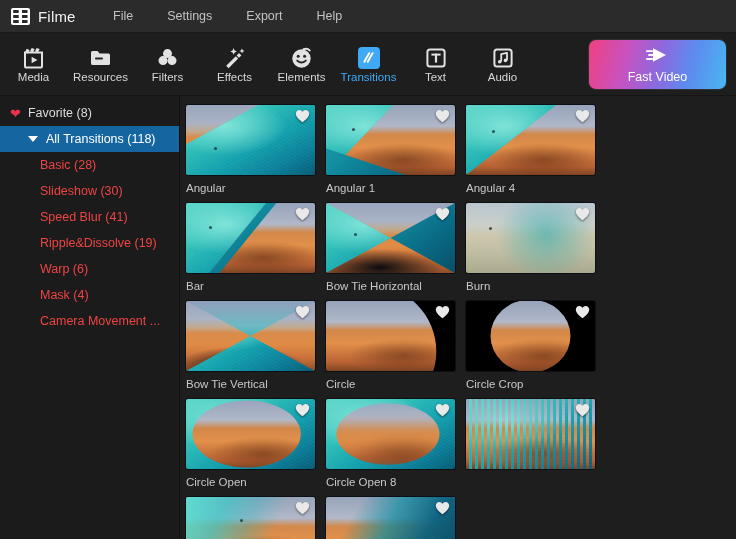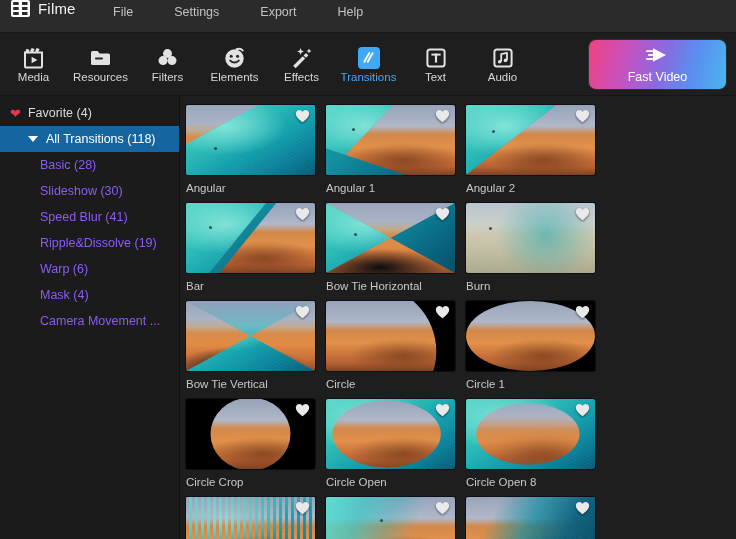--- a/index.html
+++ b/index.html
@@ -6,27 +6,27 @@
   html,body{
     width:736px; height:539px; overflow:hidden;
     background:#1c1c1c;
     font-family:"Liberation Sans", sans-serif;
     -webkit-font-smoothing:antialiased;
   }
   #app{ width:736px; height:539px; display:flex; flex-direction:column; background:#1e1e1e; }
 
   
   .titlebar{
-    height:33px; background:#2b2b2b; display:flex; align-items:flex-start;
+    height:33px; background:#2b2b2b; display:flex; align-items:center;
     flex:0 0 33px; border-bottom:1px solid #1a1a1a;
   }
   .brand{ display:flex; align-items:center; gap:8px; padding-left:11px; width:100px;}
   .brand-mark{ width:19px; height:17px; position:relative; }
   .brand-name{ color:#f2f2f2; font-size:15px; letter-spacing:.2px; }
-  .menu{ display:flex; align-items:center; gap:15px; }
+  .menu{ display:flex; align-items:center; gap:8px; }
   .menu-item{ color:#c2c2c2; font-size:12.5px; padding:5px 13px; border-radius:3px; }
 
   
   .toolbar{
     height:63px; flex:0 0 63px; background:#1e1e1e;
     display:flex; align-items:center; position:relative;
     border-bottom:1px solid #151515;
   }
   .tool{
     width:67px; display:flex; flex-direction:column; align-items:center;
@@ -57,21 +57,21 @@
   .sidebar{
     width:180px; flex:0 0 180px; background:#1b1b1b; padding-top:4px;
     border-right:1px solid #111; overflow:hidden;
   }
   .side-row{
     height:26px; display:flex; align-items:center; font-size:12.5px;
     color:#cfcfcf; padding-left:10px; gap:7px; position:relative;
   }
   .side-row.fav{ color:#dcdcdc; }
   .side-row.selected{ background:#1565a0; color:#ffffff;padding-left:28px; }
-  .side-row.child{ padding-left:40px; color:#8b5cf6; }
+  .side-row.child{ padding-left:40px; color:#ef4444; }
   .caret{
     width:0;height:0;border-left:5px solid transparent;border-right:5px solid transparent;
     border-top:6px solid #ffffff; margin-right:1px;
   }
   .heart-s{ color:#e8334a; font-size:13px; line-height:1; }
 
   
   .content{ flex:1 1 auto; background:#1e1e1e; overflow:hidden; padding:8px 0 0 5px; }
   .grid{ display:flex; flex-wrap:wrap; }
   .cell{ width:140px; margin:0 0 8px 0; }
@@ -180,41 +180,41 @@
           <circle cx="11.5" cy="6.6" r="4.5" fill="#e2e2e2"></circle>
           <circle cx="7" cy="13.6" r="4.5" fill="#e2e2e2"></circle>
           <circle cx="16" cy="13.6" r="4.5" fill="#e2e2e2"></circle>
         </svg>
       </span>
       <span class="tlabel">Filters</span>
     </div>
 
     <div class="tool">
       <span class="glyph">
+        <svg width="24" height="22" viewBox="0 0 24 22">
+          <path d="M3.2 18.8 L12.8 9.2 L15.2 11.6 L5.6 21.2 Z" fill="#e2e2e2"></path>
+          <path d="M13.6 8.4 L16 6 L18.4 8.4 L16 10.8 Z" fill="#e2e2e2"></path>
+          <path d="M9.6 3.4 L10.6 1 L11.6 3.4 L14 4.4 L11.6 5.4 L10.6 7.8 L9.6 5.4 L7.2 4.4 Z" fill="#e2e2e2"></path>
+          <path d="M19 1.4 L19.8 3.2 L21.6 4 L19.8 4.8 L19 6.6 L18.2 4.8 L16.4 4 L18.2 3.2 Z" fill="#e2e2e2"></path>
+        </svg>
+      </span>
+      <span class="tlabel">Effects</span>
+    </div>
+
+    <div class="tool">
+      <span class="glyph">
         <svg width="23" height="22" viewBox="0 0 23 22">
           <circle cx="11.5" cy="11.5" r="9.2" fill="#e2e2e2"></circle>
           <circle cx="8.2" cy="9.2" r="1.5" fill="#262626"></circle>
           <circle cx="14.6" cy="9.2" r="1.5" fill="#262626"></circle>
           <path d="M7.2 13.6 Q11.5 17.4 15.8 13.6" fill="none" stroke="#262626" stroke-width="1.9" stroke-linecap="round"></path>
           <path d="M13.6 2.2 Q17.4 1 19.6 3.4" fill="none" stroke="#e2e2e2" stroke-width="2" stroke-linecap="round"></path>
         </svg>
       </span>
       <span class="tlabel">Elements</span>
-    </div>
-
-    <div class="tool">
-      <span class="glyph">
-        <svg width="24" height="22" viewBox="0 0 24 22">
-          <path d="M3.2 18.8 L12.8 9.2 L15.2 11.6 L5.6 21.2 Z" fill="#e2e2e2"></path>
-          <path d="M13.6 8.4 L16 6 L18.4 8.4 L16 10.8 Z" fill="#e2e2e2"></path>
-          <path d="M9.6 3.4 L10.6 1 L11.6 3.4 L14 4.4 L11.6 5.4 L10.6 7.8 L9.6 5.4 L7.2 4.4 Z" fill="#e2e2e2"></path>
-          <path d="M19 1.4 L19.8 3.2 L21.6 4 L19.8 4.8 L19 6.6 L18.2 4.8 L16.4 4 L18.2 3.2 Z" fill="#e2e2e2"></path>
-        </svg>
-      </span>
-      <span class="tlabel">Effects</span>
     </div>
 
     <div class="tool active">
       <span class="glyph">
         <span class="tool-sq">
           <svg width="15" height="15" viewBox="0 0 15 15">
             <path d="M3.4 11.8 Q5.6 7.2 8.2 3.2" stroke="#ffffff" stroke-width="2" fill="none" stroke-linecap="round"></path>
             <path d="M6.8 11.8 Q9 7.2 11.6 3.2" stroke="#ffffff" stroke-width="2" fill="none" stroke-linecap="round"></path>
           </svg>
         </span>
@@ -257,21 +257,21 @@
       <span class="fvlabel">Fast Video</span>
     </div>
   </div>
 
   <div class="body">
 
     <div class="sidebar">
 
       <div class="side-row fav">
         <span class="heart-s">❤</span>
-        <span>Favorite (4)</span>
+        <span>Favorite (8)</span>
       </div>
 
       <div class="side-row selected">
         <span class="caret"></span>
         <span>All Transitions (118)</span>
       </div>
 
       <div class="side-row child">
         <span>Basic (28)</span>
       </div>
@@ -325,21 +325,21 @@
           <div class="cell">
             <div class="thumb">
               <div class="ph dune2"></div>
               <div class="ph water" style="clip-path:polygon(0 0,70% 0,0 100%)"></div>
               <div class="ph grain" style="clip-path:polygon(0 0,70% 0,0 100%)"></div>
               <span class="speck" style="left:20%;top:36%"></span>
               <span class="heart"><svg width="15" height="14" viewBox="0 0 15 14">
                   <path d="M7.5 13.2C7.5 13.2 0.8 9 0.8 4.6 0.8 2.3 2.5 0.9 4.3 0.9 5.8 0.9 6.9 1.8 7.5 2.7 8.1 1.8 9.2 0.9 10.7 0.9 12.5 0.9 14.2 2.3 14.2 4.6 14.2 9 7.5 13.2 7.5 13.2Z" fill="#e9e9e9"></path>
                 </svg></span>
             </div>
-            <div class="cap">Angular 2</div>
+            <div class="cap">Angular 4</div>
           </div>
           <div class="cell">
             <div class="thumb">
               <div class="ph dune2"></div>
               <div class="ph water" style="clip-path:polygon(0 0,62% 0,18% 100%,0 100%)"></div>
               <div class="ph water-dark" style="clip-path:polygon(62% 0,70% 0,26% 100%,18% 100%)"></div>
               <div class="ph grain" style="clip-path:polygon(0 0,62% 0,18% 100%,0 100%)"></div>
               <span class="speck" style="left:18%;top:33%"></span>
               <span class="heart"><svg width="15" height="14" viewBox="0 0 15 14">
                   <path d="M7.5 13.2C7.5 13.2 0.8 9 0.8 4.6 0.8 2.3 2.5 0.9 4.3 0.9 5.8 0.9 6.9 1.8 7.5 2.7 8.1 1.8 9.2 0.9 10.7 0.9 12.5 0.9 14.2 2.3 14.2 4.6 14.2 9 7.5 13.2 7.5 13.2Z" fill="#e9e9e9"></path>
@@ -390,30 +390,20 @@
               <div class="ph dune2" style="clip-path:circle(64% at 34% 72%)"></div>
               <span class="heart"><svg width="15" height="14" viewBox="0 0 15 14">
                   <path d="M7.5 13.2C7.5 13.2 0.8 9 0.8 4.6 0.8 2.3 2.5 0.9 4.3 0.9 5.8 0.9 6.9 1.8 7.5 2.7 8.1 1.8 9.2 0.9 10.7 0.9 12.5 0.9 14.2 2.3 14.2 4.6 14.2 9 7.5 13.2 7.5 13.2Z" fill="#e9e9e9"></path>
                 </svg></span>
             </div>
             <div class="cap">Circle</div>
           </div>
           <div class="cell">
             <div class="thumb">
               <div class="ph blk"></div>
-              <div class="ph dune2" style="clip-path:ellipse(50% 50% at 50% 50%)"></div>
-              <span class="heart"><svg width="15" height="14" viewBox="0 0 15 14">
-                  <path d="M7.5 13.2C7.5 13.2 0.8 9 0.8 4.6 0.8 2.3 2.5 0.9 4.3 0.9 5.8 0.9 6.9 1.8 7.5 2.7 8.1 1.8 9.2 0.9 10.7 0.9 12.5 0.9 14.2 2.3 14.2 4.6 14.2 9 7.5 13.2 7.5 13.2Z" fill="#e9e9e9"></path>
-                </svg></span>
-            </div>
-            <div class="cap">Circle 1</div>
-          </div>
-          <div class="cell">
-            <div class="thumb">
-              <div class="ph blk"></div>
               <div class="ph dune2" style="clip-path:ellipse(31% 52% at 50% 50%)"></div>
               <span class="heart"><svg width="15" height="14" viewBox="0 0 15 14">
                   <path d="M7.5 13.2C7.5 13.2 0.8 9 0.8 4.6 0.8 2.3 2.5 0.9 4.3 0.9 5.8 0.9 6.9 1.8 7.5 2.7 8.1 1.8 9.2 0.9 10.7 0.9 12.5 0.9 14.2 2.3 14.2 4.6 14.2 9 7.5 13.2 7.5 13.2Z" fill="#e9e9e9"></path>
                 </svg></span>
             </div>
             <div class="cap">Circle Crop</div>
           </div>
           <div class="cell">
             <div class="thumb">
               <div class="ph water"></div>

